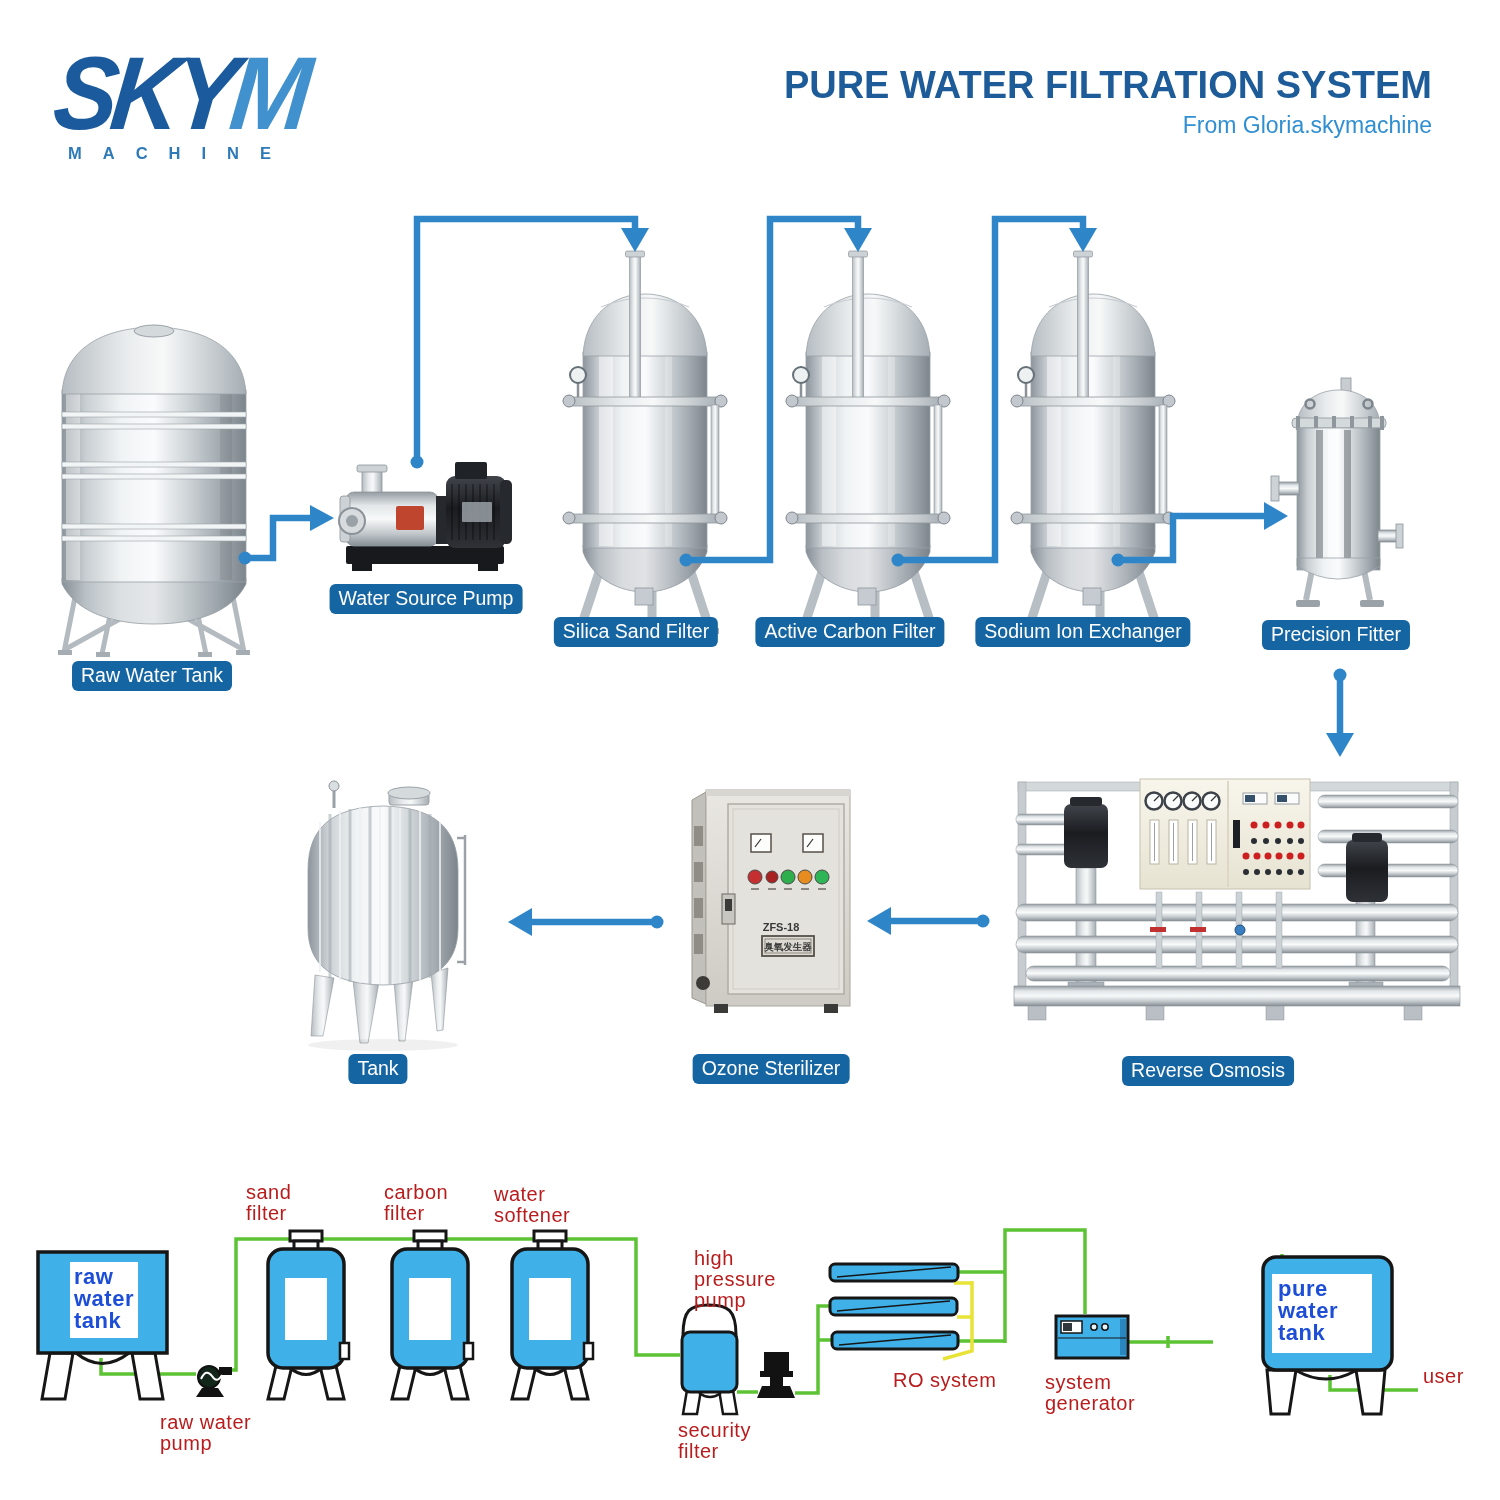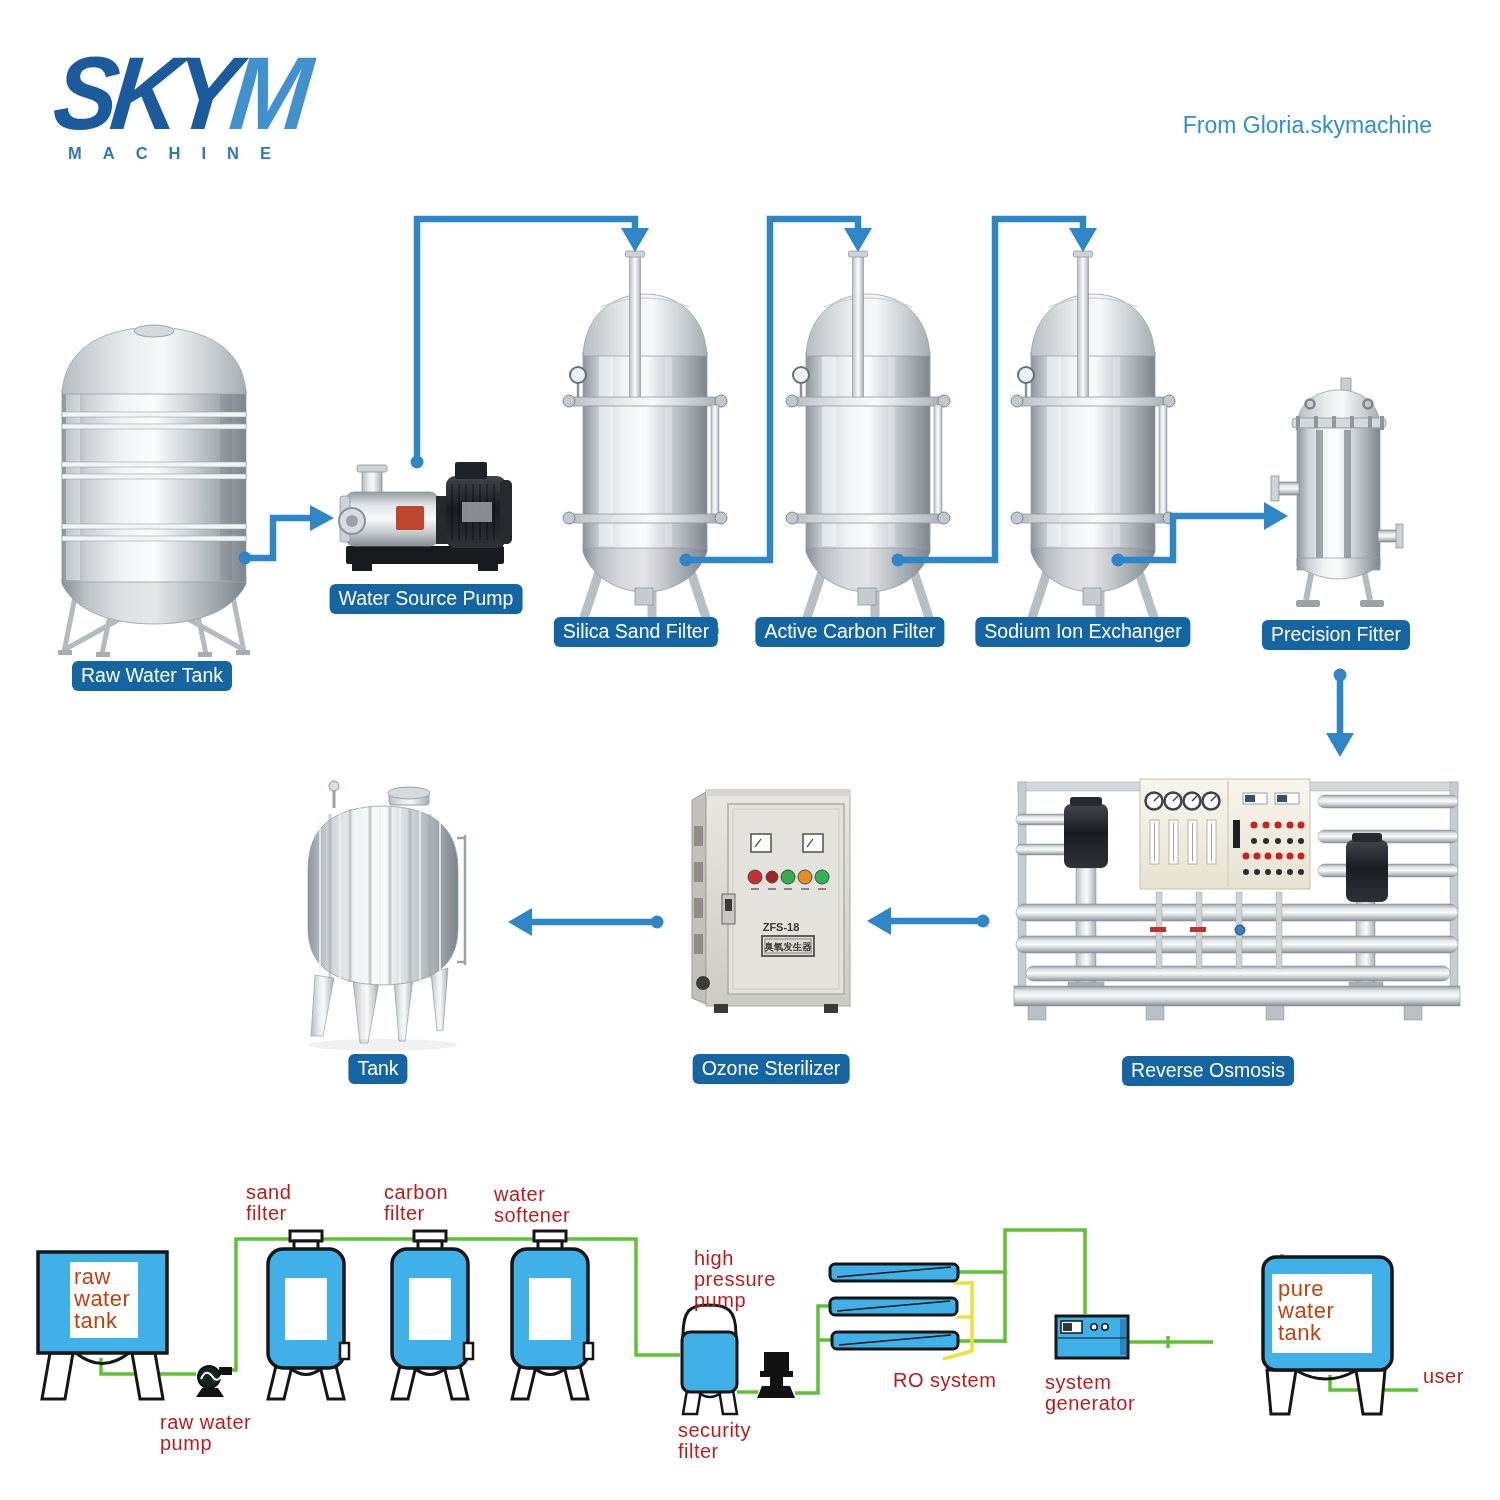--- a/index.html
+++ b/index.html
@@ -21,21 +21,21 @@
   .logo-sub{margin-top:9px;font-size:16.5px;font-weight:bold;letter-spacing:21px;color:var(--logosub);padding-left:8px;white-space:nowrap;}
   .page-title{position:absolute;right:68px;top:64px;color:var(--title);font-size:38px;font-weight:bold;white-space:nowrap;letter-spacing:0px;}
   .page-subtitle{position:absolute;right:68px;top:112px;color:var(--subtitle);font-size:23px;font-weight:normal;white-space:nowrap;}
   
   .flow-label{
     position:absolute;transform:translateX(-50%);background:var(--labelbg);color:#fff;
     font-size:19.5px;line-height:1.15;padding:3px 9px 5px;white-space:nowrap;font-weight:400;border-radius:6px;
   }
   
   .sch-label{position:absolute;color:#b91c1c;font-weight:normal;font-size:20px;line-height:1.06;white-space:pre-line;letter-spacing:0.5px;}
-  .sch-window-text{position:absolute;color:#c2410c;font-weight:normal;font-size:22px;line-height:1.0;white-space:pre-line;letter-spacing:0.5px;}
+  .sch-window-text{position:absolute;color:#1d4ed8;font-weight:bold;font-size:22px;line-height:1.0;white-space:pre-line;letter-spacing:0.5px;}
   
   .stArrow{stroke:var(--arrow);stroke-width:6.5;fill:none;}
   .fArrow{fill:var(--arrow);}
   .stGreen{stroke:var(--green);stroke-width:3.5;fill:none;}
   .stYellow{stroke:var(--yellow);stroke-width:3.5;fill:none;}
   .fCyan{fill:var(--cyan);}
 </style>
 </head>
 <body>
 
@@ -441,20 +441,21 @@
       <path d="M1297,1371 Q1326,1387 1355,1371" fill="none" stroke="#161616" stroke-width="3"></path>
       <rect x="1272" y="1274" width="100" height="79" fill="#fff"></rect>
     </g>
   </g>
 </svg>
 
 <div class="logo">
   <div class="logo-word"><span class="logo-sky">SKY</span><span class="logo-m">M</span></div>
   <div class="logo-sub">MACHINE</div>
 </div>
+<div class="page-title">PURE WATER FILTRATION SYSTEM</div>
 <div class="page-subtitle">From Gloria.skymachine</div>
 
 <div class="flow-label" style="left:152px;top:661px">Raw Water Tank</div>
 <div class="flow-label" style="left:426px;top:584px">Water Source Pump</div>
 <div class="flow-label" style="left:636px;top:617px">Silica Sand Filter</div>
 <div class="flow-label" style="left:850px;top:617px">Active Carbon Filter</div>
 <div class="flow-label" style="left:1083px;top:617px">Sodium Ion Exchanger</div>
 <div class="flow-label" style="left:1336px;top:620px">Precision Fitter</div>
 <div class="flow-label" style="left:378px;top:1054px">Tank</div>
 <div class="flow-label" style="left:771px;top:1054px">Ozone Sterilizer</div>

